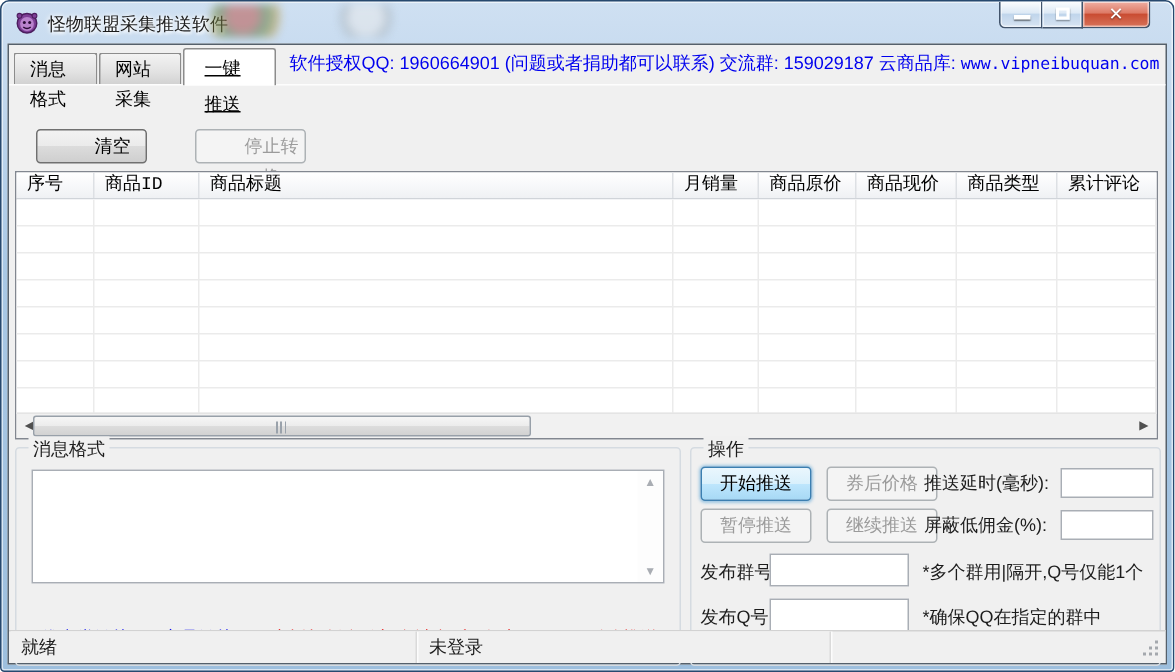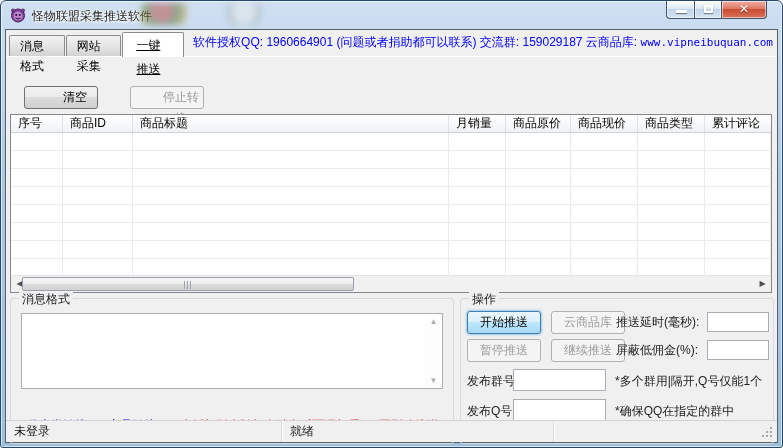--- a/index.html
+++ b/index.html
@@ -57,21 +57,21 @@
     box-shadow:0 0 2px 1px rgba(61,151,211,.45); }
   .toolbar-btn { position:absolute; width:74px; height:23px; line-height:21px; top:56px;padding-left:28px; }
   #btn-clear { left:18px; }
   #btn-stopconv { left:124px; }
   
   .listview { position:absolute; left:4px; top:84px; width:762px; height:179px;
     background:#fff; border:1px solid #828790; }
   .lv-header { display:flex; height:18px;
     background:linear-gradient(#ffffff,#f6f7f9 60%,#eff1f4); border-bottom:1px solid #d0d4d9; }
   .lv-hcell { font-size:12px; line-height:17px; padding-left:7px; color:#000;
-    border-right:1px solid #dde0e4; overflow:hidden; white-space:nowrap; cursor:default; }
+    border-right:1px solid #dde0e4; overflow:hidden; white-space:nowrap; cursor:default;font-family:Liberation Mono, monospace; }
   .c0{width:52px}.c1{width:70px}.c2{width:316px}.c3{width:57px}.c4{width:65px}.c5{width:67px}.c6{width:67px}.c7{flex:1;border-right:none}
   .lv-body { position:relative; height:143px; background:#fff; overflow:hidden; }
   .col-lines { position:absolute; inset:0; display:flex; pointer-events:none; }
   .col-lines div { height:100%; border-right:1px solid #ebebeb; }
   .lv-row { height:18px; border-bottom:1px solid #ebebeb; }
   
   .hscroll { position:absolute; left:0; bottom:0; width:100%; height:17px; background:#f1f1f1;
     border-top:1px solid #e4e4e4; }
   .hs-arrow { position:absolute; top:0; width:17px; height:16px; text-align:center;
     font-size:8px; line-height:16px; color:#505050; cursor:default; }
@@ -219,42 +219,42 @@
       <div class="link-row row2">
         <span class="tok-link" style="margin-right:18px">优惠券链接</span>
         <span class="tok-link" style="margin-right:16px">商品链接</span>
         <span class="warn">*未授权版会随机在消息后面添加尾巴, 不影响推送</span>
       </div>
     </div>
 
     <div class="group" id="grp-ops">
       <div class="group-title">操作</div>
       <div class="btn op-btn focused" style="left:6px;top:12px">开始推送</div>
-      <div class="btn op-btn disabled" style="left:90px;top:12px">云商品库</div>
+      <div class="btn op-btn disabled" style="left:90px;top:12px">券后价格</div>
       <div class="btn op-btn disabled" style="left:90px;top:40px">继续推送</div>
       <div class="btn op-btn disabled" style="left:6px;top:40px">暂停推送</div>
       <div class="op-lbl" style="left:155px;top:15px">推送延时(毫秒):</div>
       <input class="op-input" style="left: 246px; top: 13px; width: 62px;" value="">
       <div class="op-lbl" style="left:155px;top:43px">屏蔽低佣金(%):</div>
       <input class="op-input" style="left: 246px; top: 41px; width: 62px;" value="">
       <div class="op-lbl" style="left:6px;top:74px">发布群号:</div>
       <input class="op-input" style="left: 52px; top: 70px; width: 93px; height: 22px;" value="">
       <div class="op-hint" style="left:154px;top:74px">*多个群用|隔开,Q号仅能1个</div>
       <div class="op-lbl" style="left:6px;top:104px">发布Q号:</div>
       <input class="op-input" style="left: 52px; top: 100px; width: 93px; height: 22px;" value="">
       <div class="op-hint" style="left:154px;top:104px">*确保QQ在指定的群中</div>
       <div class="combo">
         <span>每次发布1条商品</span>
         <span class="combo-arrow"></span>
       </div>
     </div>
 
     <div class="statusbar">
+      <div class="sb-pane sb-2">就绪</div>
       <div class="sb-pane sb-1">未登录</div>
-      <div class="sb-pane sb-2">就绪</div>
       <div class="sb-pane sb-3"></div>
       <div class="grip">
           <i></i>
         </div>
     </div>
 
   </div>
 </div>
 
 </body></html>

